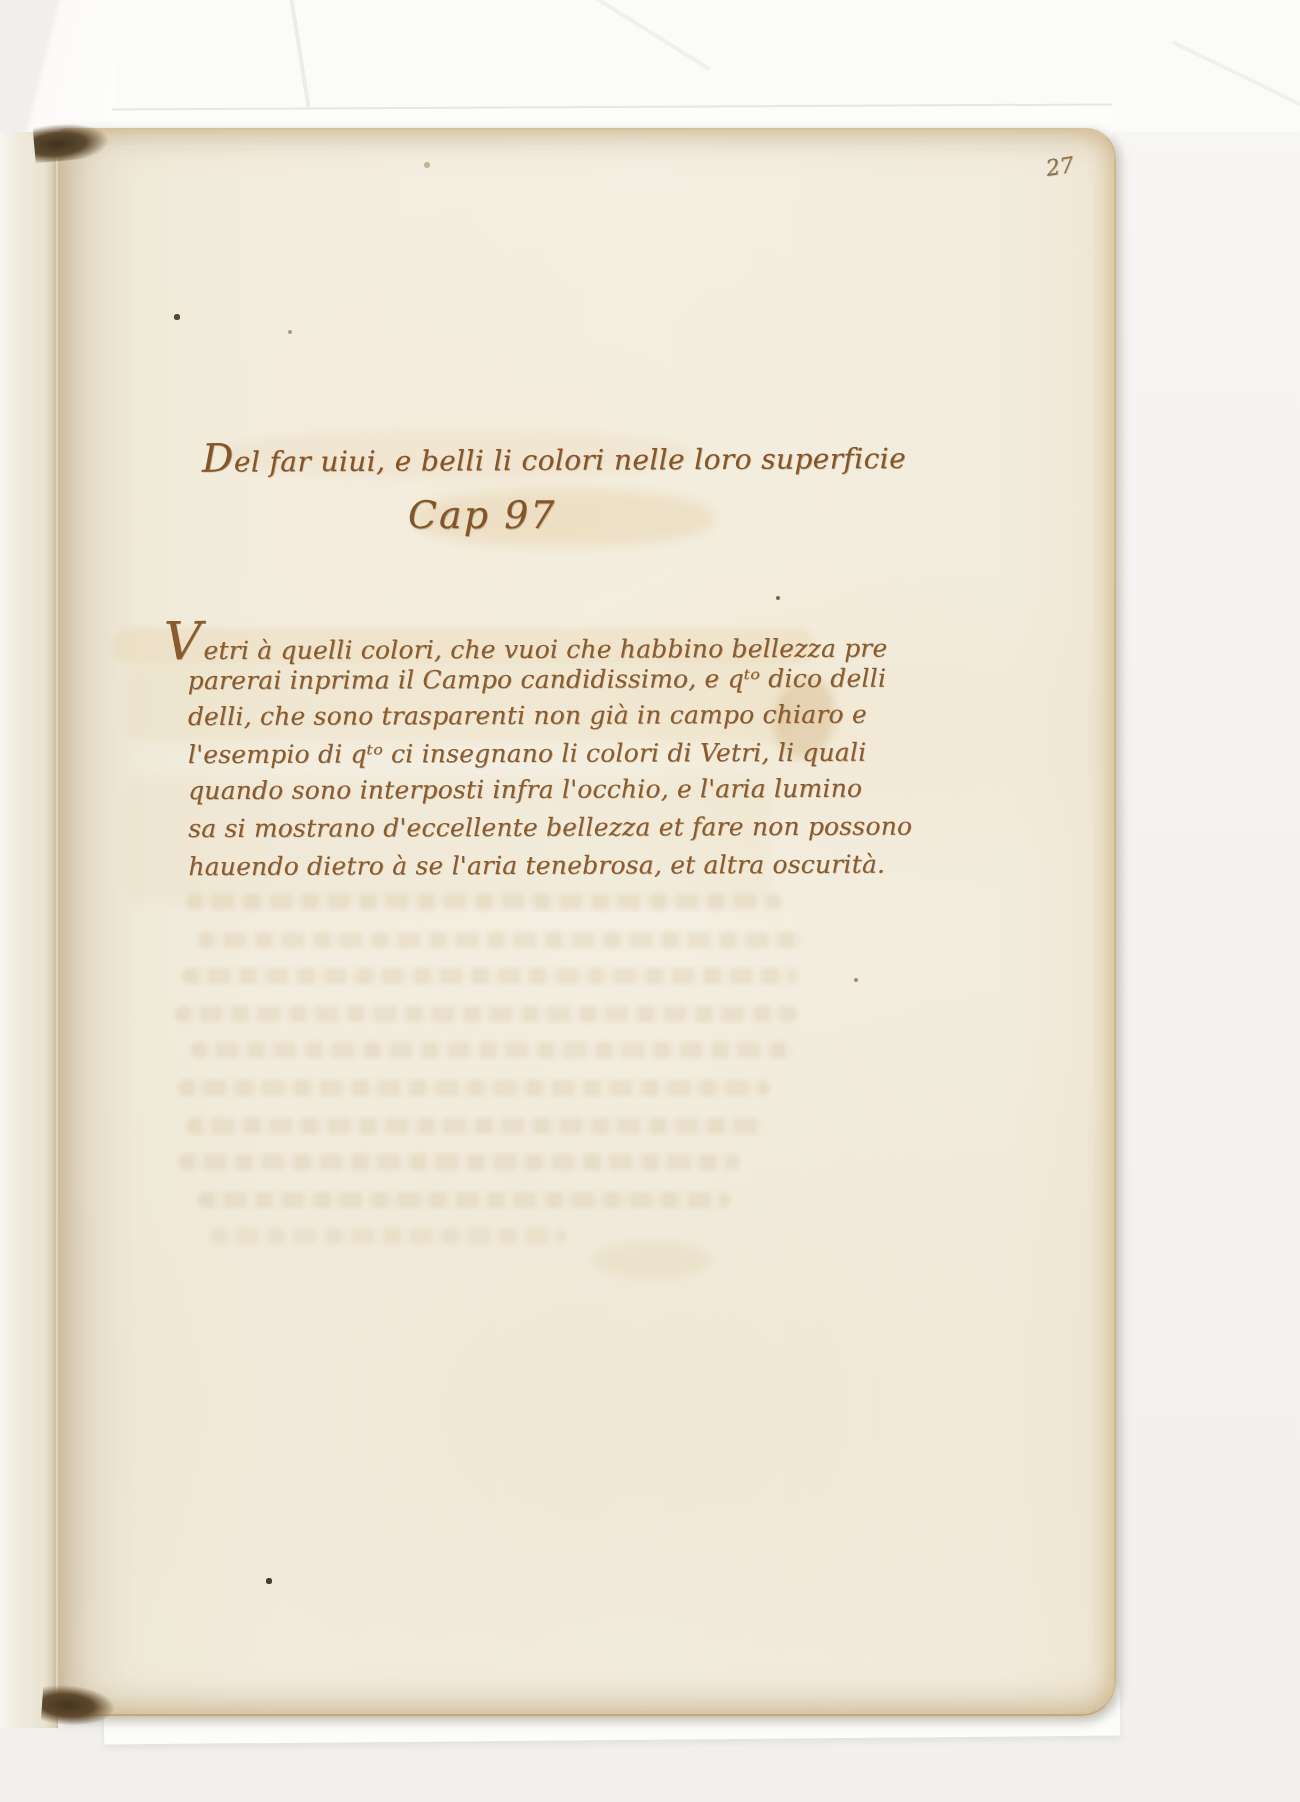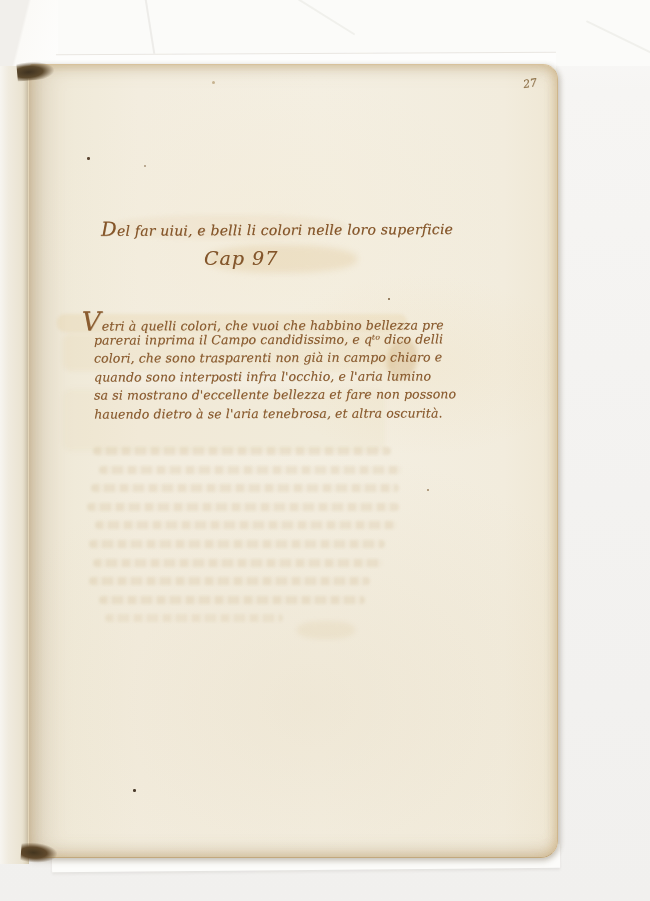--- a/index.html
+++ b/index.html
@@ -181,21 +181,22 @@
     <div class="stain stain-low"></div>
 
     <div class="folio">27</div>
 
     <div class="heading-title">Del far uiui, e belli li colori nelle loro superficie</div>
     <div class="heading-chapter">Cap 97</div>
 
     <div class="paragraph">
       <div class="para-line first">Vetri à quelli colori, che vuoi che habbino bellezza pre</div>
       <div class="para-line">parerai inprima il Campo candidissimo, e qᵗᵒ dico delli</div>
-      <div class="para-line">colori, che sono trasparenti non già in campo chiaro e</div>
+      <div class="para-line">delli, che sono trasparenti non già in campo chiaro e</div>
+      <div class="para-line">l'esempio di qᵗᵒ ci insegnano li colori di Vetri, li quali</div>
       <div class="para-line">quando sono interposti infra l'occhio, e l'aria lumino</div>
       <div class="para-line">sa si mostrano d'eccellente bellezza et fare non possono</div>
       <div class="para-line">hauendo dietro à se l'aria tenebrosa, et altra oscurità.</div>
     </div>
 
     <div class="ghosts">
       <div class="ghost-line"></div>
       <div class="ghost-line"></div>
       <div class="ghost-line"></div>
       <div class="ghost-line"></div>

